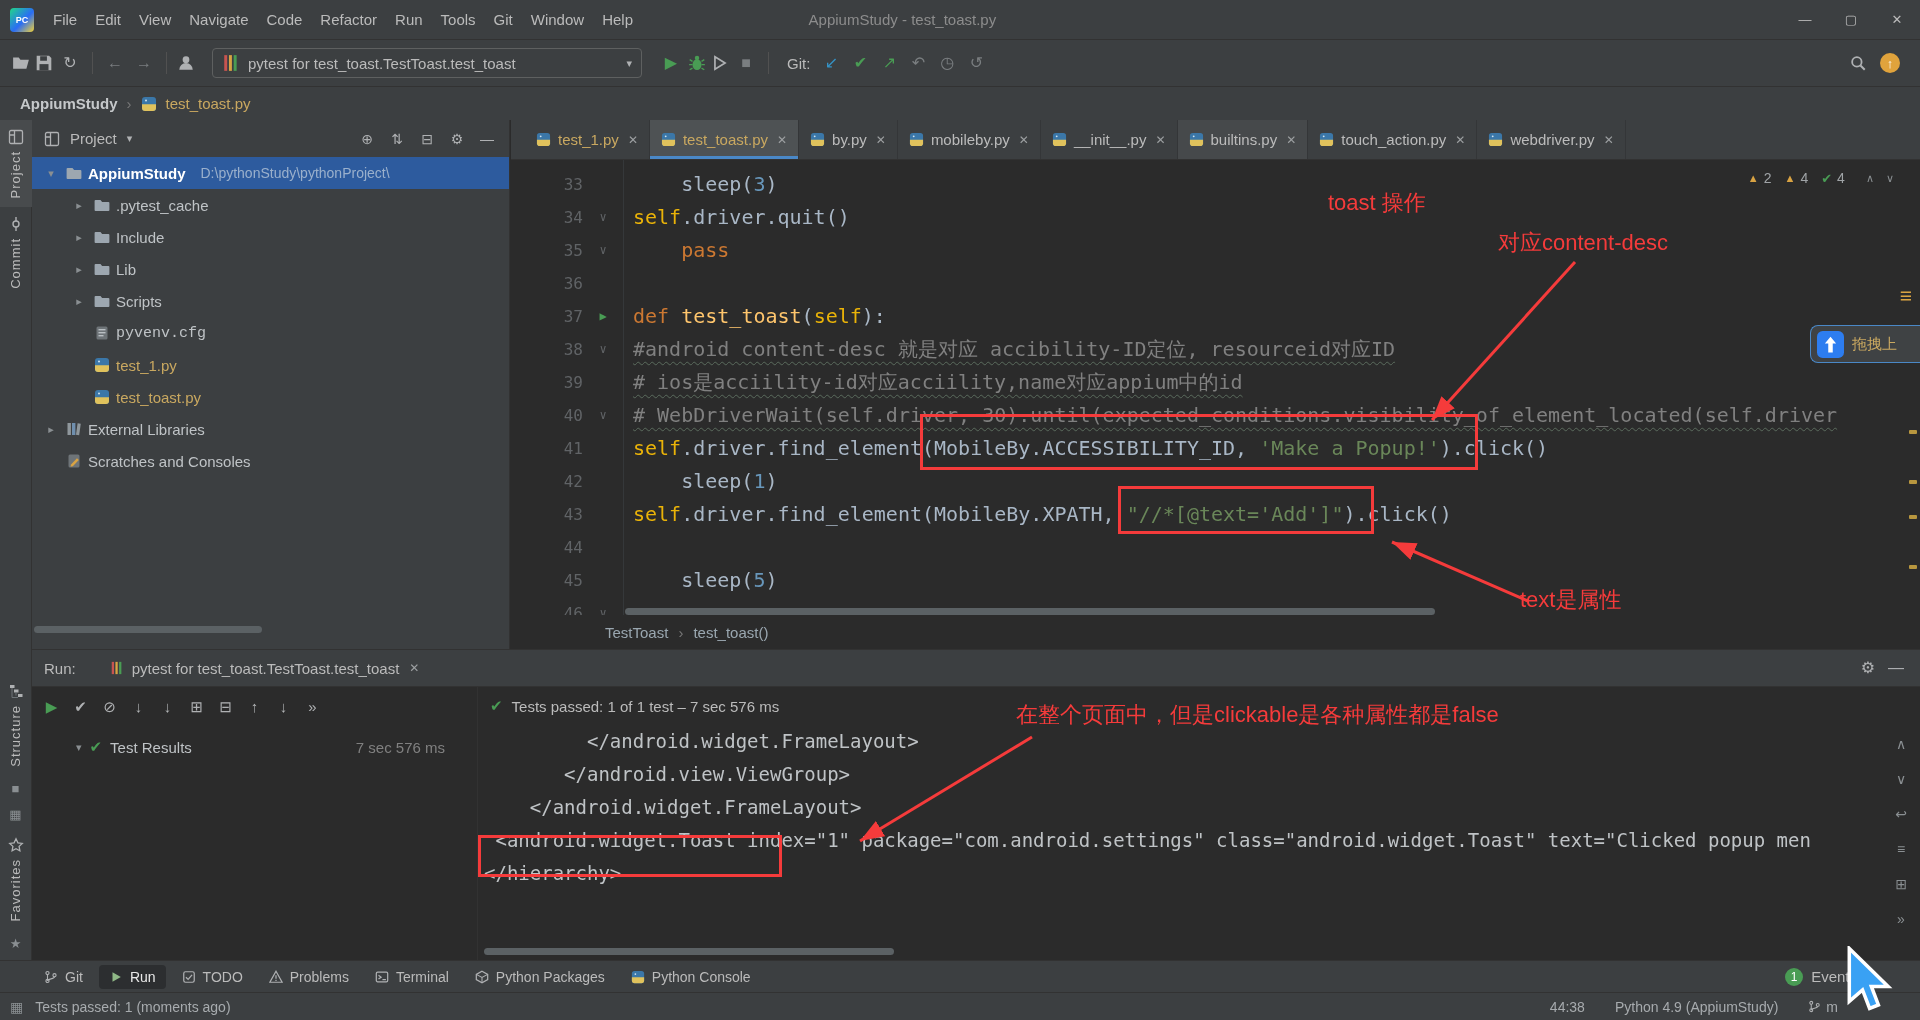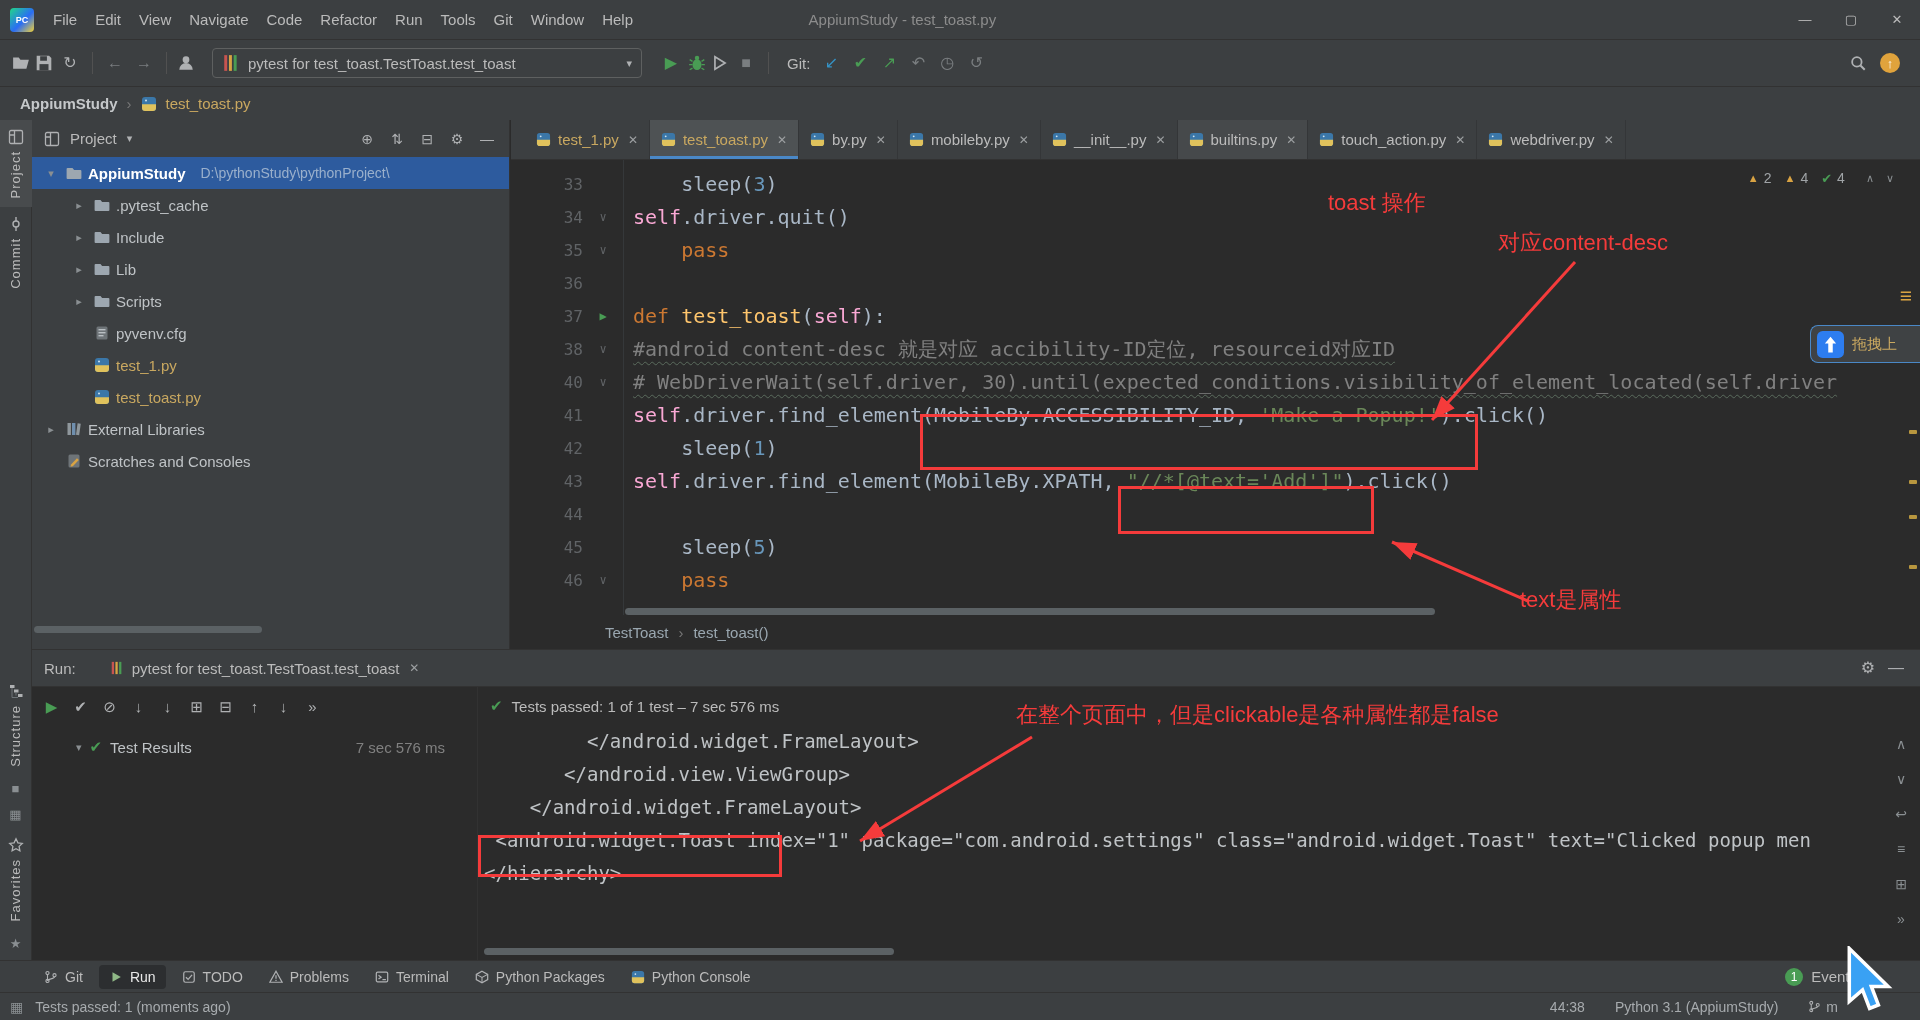--- a/index.html
+++ b/index.html
@@ -65,21 +65,21 @@
 .tlbl.unv{color:#c9a860}
 .tclose{color:#9da0a2;font-size:12px;margin-left:2px}
 .code{position:relative;height:455px;overflow:hidden;font-family:"DejaVu Sans Mono","Liberation Mono",monospace}
 .code::before{content:"";position:absolute;left:112px;top:0;bottom:0;width:1px;background:#35383a}
 .lines{padding-top:8px}
 .cline{display:flex;height:33px;line-height:33px}
 .ln{width:72px;text-align:right;color:#606366;font-size:16px;flex:none}
 .gut{width:40px;text-align:center;color:#606366;font-size:12px;flex:none;line-height:33px}
 .gut.grun{color:#499c54;font-size:12px}
 .ltext{white-space:pre;font-size:20px;color:#a9b7c6;padding-left:10px}
-.tk-pln{color:#a9b7c6}.tk-kw{color:#cc7832}.tk-fn{color:#ffc66d}.tk-slf{color:#f9a8d4}
+.tk-pln{color:#a9b7c6}.tk-kw{color:#cc7832}.tk-fn{color:#ffc66d}.tk-slf{color:#eab308}
 .tk-num{color:#6897bb}.tk-str{color:#6a8759}.tk-bi{color:#8888c6}
 .tk-cmt{color:#808080;text-decoration:underline wavy #5a6b5d 1px;text-underline-offset:5px}
 .tk-brace{background:#3f7a45;color:#fff}
 .inspw{position:absolute;top:10px;right:26px;display:flex;align-items:center;gap:13px;font-size:14px;color:#a0a4a7;font-family:"Liberation Sans",sans-serif}
 .insp{display:flex;align-items:center;gap:5px}
 .insp-ic.warning{color:#d9a343;font-size:11px}
 .insp-ic.ok{color:#499c54;font-size:13px}
 .inav{color:#8a8f92;font-size:11px;display:flex;gap:12px;margin-left:8px}
 .mark{position:absolute;right:3px;width:8px;height:4px;background:#b8973f;border-radius:1px}
 .escroll{position:absolute;left:114px;top:488px;width:810px;height:7px;border-radius:4px;background:#5b6164}
@@ -342,21 +342,21 @@
         </div>
         <div class="trow" style="padding-left: 38px;">
           <span class="arrow">▸</span>
           <span class="svgic">
             <svg viewBox="0 0 16 16">
               <path fill="#9da7b0" d="M1.5 3h5l1.6 2h6.4a.9.9 0 0 1 .9.9V13a.9.9 0 0 1-.9.9H1.5A.9.9 0 0 1 .6 13V3.9A.9.9 0 0 1 1.5 3z"></path>
             </svg>
           </span>
           <span class="tlabel">Scripts</span>
         </div>
-        <div class="trow" style="padding-left: 38px;">
+        <div class="trow" style="padding-left: 38px; font-family: Liberation Mono, monospace;">
           <span class="arrow"></span>
           <span class="svgic">
             <svg viewBox="0 0 16 16">
               <rect x="2.5" y="1.5" width="11" height="13" rx="1.5" fill="#6e7478"></rect>
               <rect x="4.5" y="4" width="7" height="1.4" fill="#b9bfc3"></rect>
               <rect x="4.5" y="7" width="7" height="1.4" fill="#b9bfc3"></rect>
               <rect x="4.5" y="10" width="5" height="1.4" fill="#b9bfc3"></rect>
             </svg>
           </span>
           <span class="tlabel">pyvenv.cfg</span>
@@ -523,20 +523,25 @@
           </div>
           <div class="cline">
             <span class="ln">37</span>
             <span class="gut grun">▶</span>
             <span class="ltext"><span class="tk-kw">def </span><span class="tk-fn">test_toast</span><span class="tk-pln">(</span><span class="tk-slf">self</span><span class="tk-pln">):</span></span>
           </div>
           <div class="cline">
             <span class="ln">38</span>
             <span class="gut">∨</span>
             <span class="ltext"><span class="tk-cmt">#android content-desc 就是对应 accibility-ID定位, resourceid对应ID</span></span>
+          </div>
+          <div class="cline">
+            <span class="ln">39</span>
+            <span class="gut"></span>
+            <span class="ltext"><span class="tk-cmt"># ios是acciility-id对应acciility,name对应appium中的id</span></span>
           </div>
           <div class="cline">
             <span class="ln">40</span>
             <span class="gut">∨</span>
             <span class="ltext"><span class="tk-cmt"># WebDriverWait(self.driver, 30).until(expected_conditions.visibility_of_element_located(self.driver</span></span>
           </div>
           <div class="cline">
             <span class="ln">41</span>
             <span class="gut"></span>
             <span class="ltext"><span class="tk-slf">self</span><span class="tk-pln">.driver.find_element(MobileBy.ACCESSIBILITY_ID, </span><span class="tk-str">'Make a Popup!'</span><span class="tk-pln">).click()</span></span>
@@ -737,21 +742,21 @@
       <span class="badge">1</span>
       <span>Event L</span>
     </div>
   </div>
 
   <footer class="statusbar">
     <span style="color:#8a8f92">▦</span>
     <span>Tests passed: 1 (moments ago)</span>
     <span class="sbright">
       <span>44:38</span>
-      <span>Python 3.1 (AppiumStudy)</span>
+      <span>Python 4.9 (AppiumStudy)</span>
       <span class="sbbranch">
         <span class="svgic" id="ic-branch" style="width:13px;height:13px">
             <svg viewBox="0 0 16 16">
               <circle cx="4" cy="3.5" r="1.8" fill="none" stroke="#afb1b3" stroke-width="1.3"></circle>
               <circle cx="4" cy="12.5" r="1.8" fill="none" stroke="#afb1b3" stroke-width="1.3"></circle>
               <circle cx="12" cy="6" r="1.8" fill="none" stroke="#afb1b3" stroke-width="1.3"></circle>
               <path d="M4 5.3v5.4M12 7.8c0 3-8 1.7-8 4.7" fill="none" stroke="#afb1b3" stroke-width="1.3"></path>
             </svg>
           </span>
         <span>m</span>

